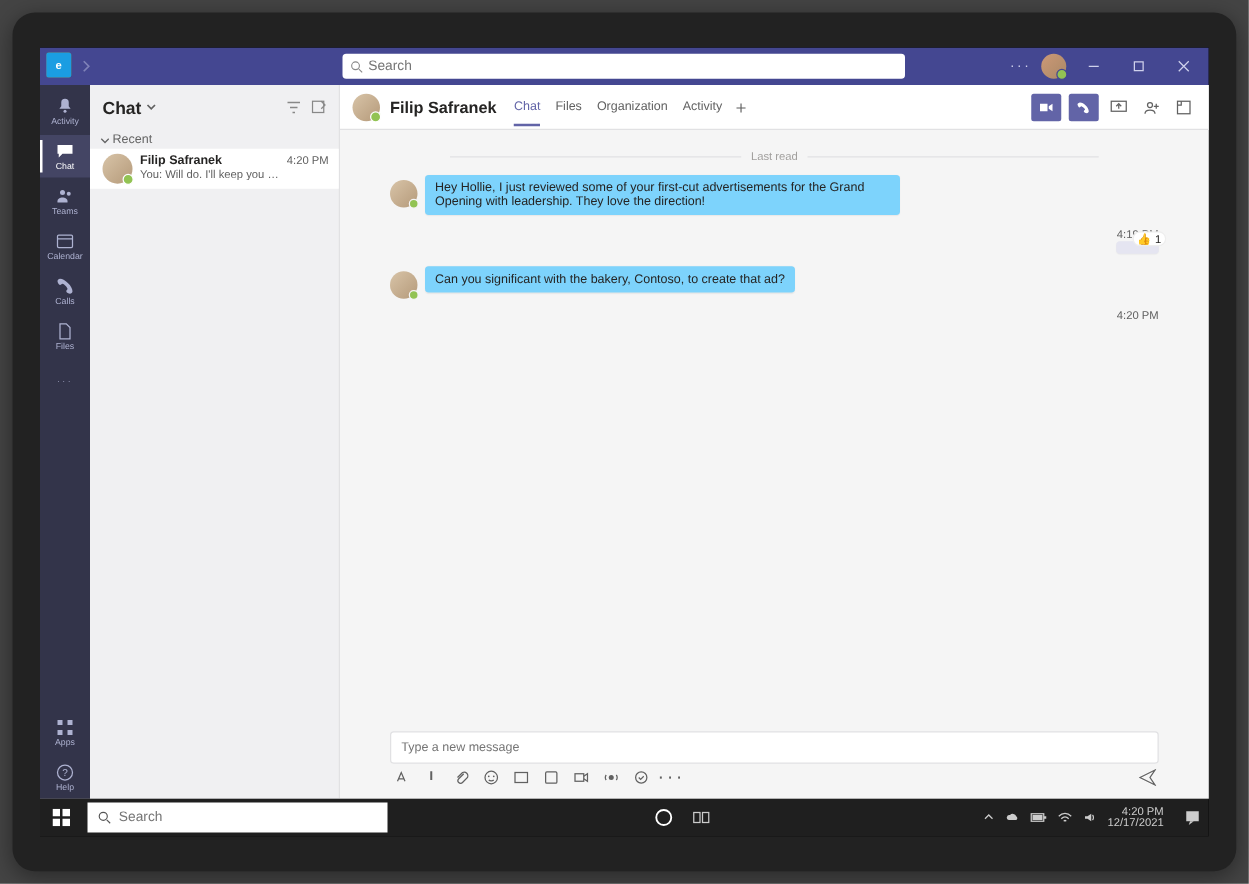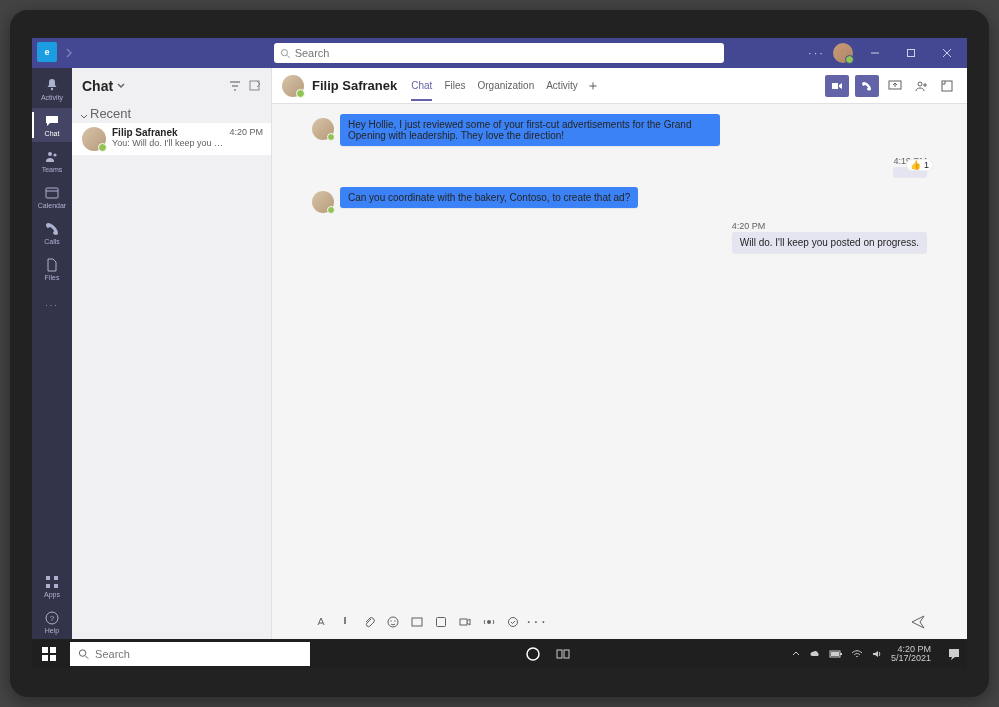--- a/index.html
+++ b/index.html
@@ -31,21 +31,21 @@
 .rail .item.active::before { content:""; position:absolute; left:0; top:4px; bottom:4px; width:2px; background:#fff; }
 .rail .spacer { flex:1; }
 .rail svg { width:16px; height:16px; }
 
 
 .chatlist { width:200px; background:#f0f0f2; border-right:1px solid #e1e1e3; display:flex; flex-direction:column; }
 .cl-head { height:36px; display:flex; align-items:center; padding:0 10px; }
 .cl-head .title { font-size:14px; font-weight:700; color:#252423; }
 .cl-head svg.chev { margin-left:3px; }
 .cl-head .actions { margin-left:auto; display:flex; gap:8px; color:#888; }
-.cl-section { font-size:13px; color:#646464; padding:2px 8px; display:flex; align-items:flex-end; gap:2px; }
+.cl-section { font-size:10px; color:#646464; padding:2px 8px; display:flex; align-items:flex-end; gap:2px; }
 .cl-item { display:flex; padding:4px 8px; gap:6px; background:#fff; border-left:2px solid transparent; cursor:pointer; }
 .cl-item.selected { background:#fff; }
 .cl-avatar { width:24px; height:24px; border-radius:50%; background:linear-gradient(135deg,#d8c4a8,#b59a7a); position:relative; flex-shrink:0; }
 .cl-avatar::after { content:""; position:absolute; right:-1px; bottom:-1px; width:7px; height:7px; background:#92c353; border:1px solid #fff; border-radius:50%; }
 .cl-body { flex:1; min-width:0; }
 .cl-name { font-size:10px; font-weight:600; color:#252423; }
 .cl-prev { font-size:9px; color:#616161; white-space:nowrap; overflow:hidden; text-overflow:ellipsis; }
 .cl-time { font-size:9px; color:#616161; }
 
 
@@ -62,21 +62,21 @@
 
 
 .msgs { flex:1; overflow:auto; padding:10px 40px; position:relative; }
 .lastread { display:flex; align-items:center; margin:6px 40px 10px; color:#a19f9d; font-size:9px; }
 .lastread::before, .lastread::after { content:""; flex:1; border-top:1px solid #e1e1e3; margin:0 8px; }
 .msg { display:flex; margin-bottom:8px; gap:6px; }
 .msg.me { justify-content:flex-end; }
 .mav { width:22px; height:22px; border-radius:50%; background:linear-gradient(135deg,#d8c4a8,#b59a7a); position:relative; flex-shrink:0; margin-top:4px; }
 .mav::after { content:""; position:absolute; right:-1px; bottom:-1px; width:6px; height:6px; background:#92c353; border:1px solid #f5f5f5; border-radius:50%; }
 .bubble-group { max-width:380px; }
-.bubble { background:#3b82f6; border-radius:3px; padding:5px 8px; font-size:10px; color:#252423; margin-bottom:2px; position:relative; box-shadow:0 0.5px 1px rgba(0,0,0,.06);}
+.bubble { background:#7dd3fc; border-radius:3px; padding:5px 8px; font-size:10px; color:#252423; margin-bottom:2px; position:relative; box-shadow:0 0.5px 1px rgba(0,0,0,.06);}
 .msg.me .bubble { background:#e5e5f1; }
 .meta { font-size:9px; color:#616161; margin-bottom:1px; }
 .meta .nm { font-weight:600; color:#252423; margin-right:4px; }
 .react { position:absolute; right:-6px; top:-8px; background:#fff; border:1px solid #eee; border-radius:8px; font-size:9px; padding:0 3px; display:flex; align-items:center; gap:2px; }
 
 
 .composer { padding:6px 40px 10px; }
 .compose-box { background:#fff; border:1px solid #e1e1e3; border-radius:3px; height:26px; display:flex; align-items:center; padding:0 8px; }
 .compose-box input { border:none; outline:none; width:100%; font-size:10px; }
 .compose-tools { display:flex; align-items:center; gap:10px; padding:4px 2px 0; color:#616161; }
@@ -283,53 +283,58 @@
           <div class="act-ic">
                   <svg width="14" height="14" viewBox="0 0 14 14">
                     <rect x="2" y="2" width="10" height="10" fill="none" stroke="currentColor"></rect>
                     <path d="M5 2v3h-3" stroke="currentColor" fill="none"></path>
                   </svg>
                 </div>
         </div>
       </div>
 
       <div class="msgs">
+        <div class="lastread">
+                <span>Last read</span>
+              </div>
 
         <div class="msg">
           <div class="mav"></div>
           <div class="bubble-group">
             <div class="bubble">Hey Hollie, I just reviewed some of your first-cut advertisements for the Grand Opening with leadership. They love the direction!</div>
           </div>
         </div>
 
         <div class="msg me">
           <div class="bubble-group">
             <div class="meta" style="text-align:left"><span>4:19 PM</span></div>
             <div class="bubble">
               <span class="react">👍 1</span>
             </div>
           </div>
         </div>
 
         <div class="msg">
           <div class="mav"></div>
           <div class="bubble-group">
-            <div class="bubble">Can you coordinate with the bakery, Contoso, to create that ad?</div>
+            <div class="bubble">Can you significant with the bakery, Contoso, to create that ad?</div>
           </div>
         </div>
 
         <div class="msg me">
           <div class="bubble-group">
             <div class="meta"><span>4:20 PM</span></div>
-            <div class="bubble">Will do. I'll keep you posted on progress.</div>
           </div>
         </div>
       </div>
 
       <div class="composer">
+        <div class="compose-box">
+          <input placeholder="Type a new message" style="">
+        </div>
         <div class="compose-tools">
           <span class="tool">
                   <svg width="12" height="12" viewBox="0 0 12 12">
                     <path d="M3 9L6 2l3 7M4 7h4" stroke="currentColor" fill="none"></path>
                   </svg>
                 </span>
           <span class="tool">
                   <svg width="12" height="12">
                     <path d="M6 1v7M6 11v0" stroke="currentColor" stroke-width="1.6"></path>
                   </svg>
@@ -461,21 +466,21 @@
               </svg>
             </span>
       <span>
               <svg width="12" height="12">
                 <path d="M2 5h2l3-2v6l-3-2H2z" fill="#ccc"></path>
                 <path d="M8 4c1 1 1 3 0 4" stroke="#ccc" fill="none"></path>
               </svg>
             </span>
       <div class="clock">
         <div>4:20 PM</div>
-        <div>5/17/2021</div>
+        <div>12/17/2021</div>
       </div>
     </div>
     <div class="notif">
             <svg width="14" height="14">
               <rect x="2" y="2" width="10" height="8" fill="#ccc"></rect>
               <path d="M5 10l-1 3 4-3" fill="#ccc"></path>
             </svg>
           </div>
   </div>
 

